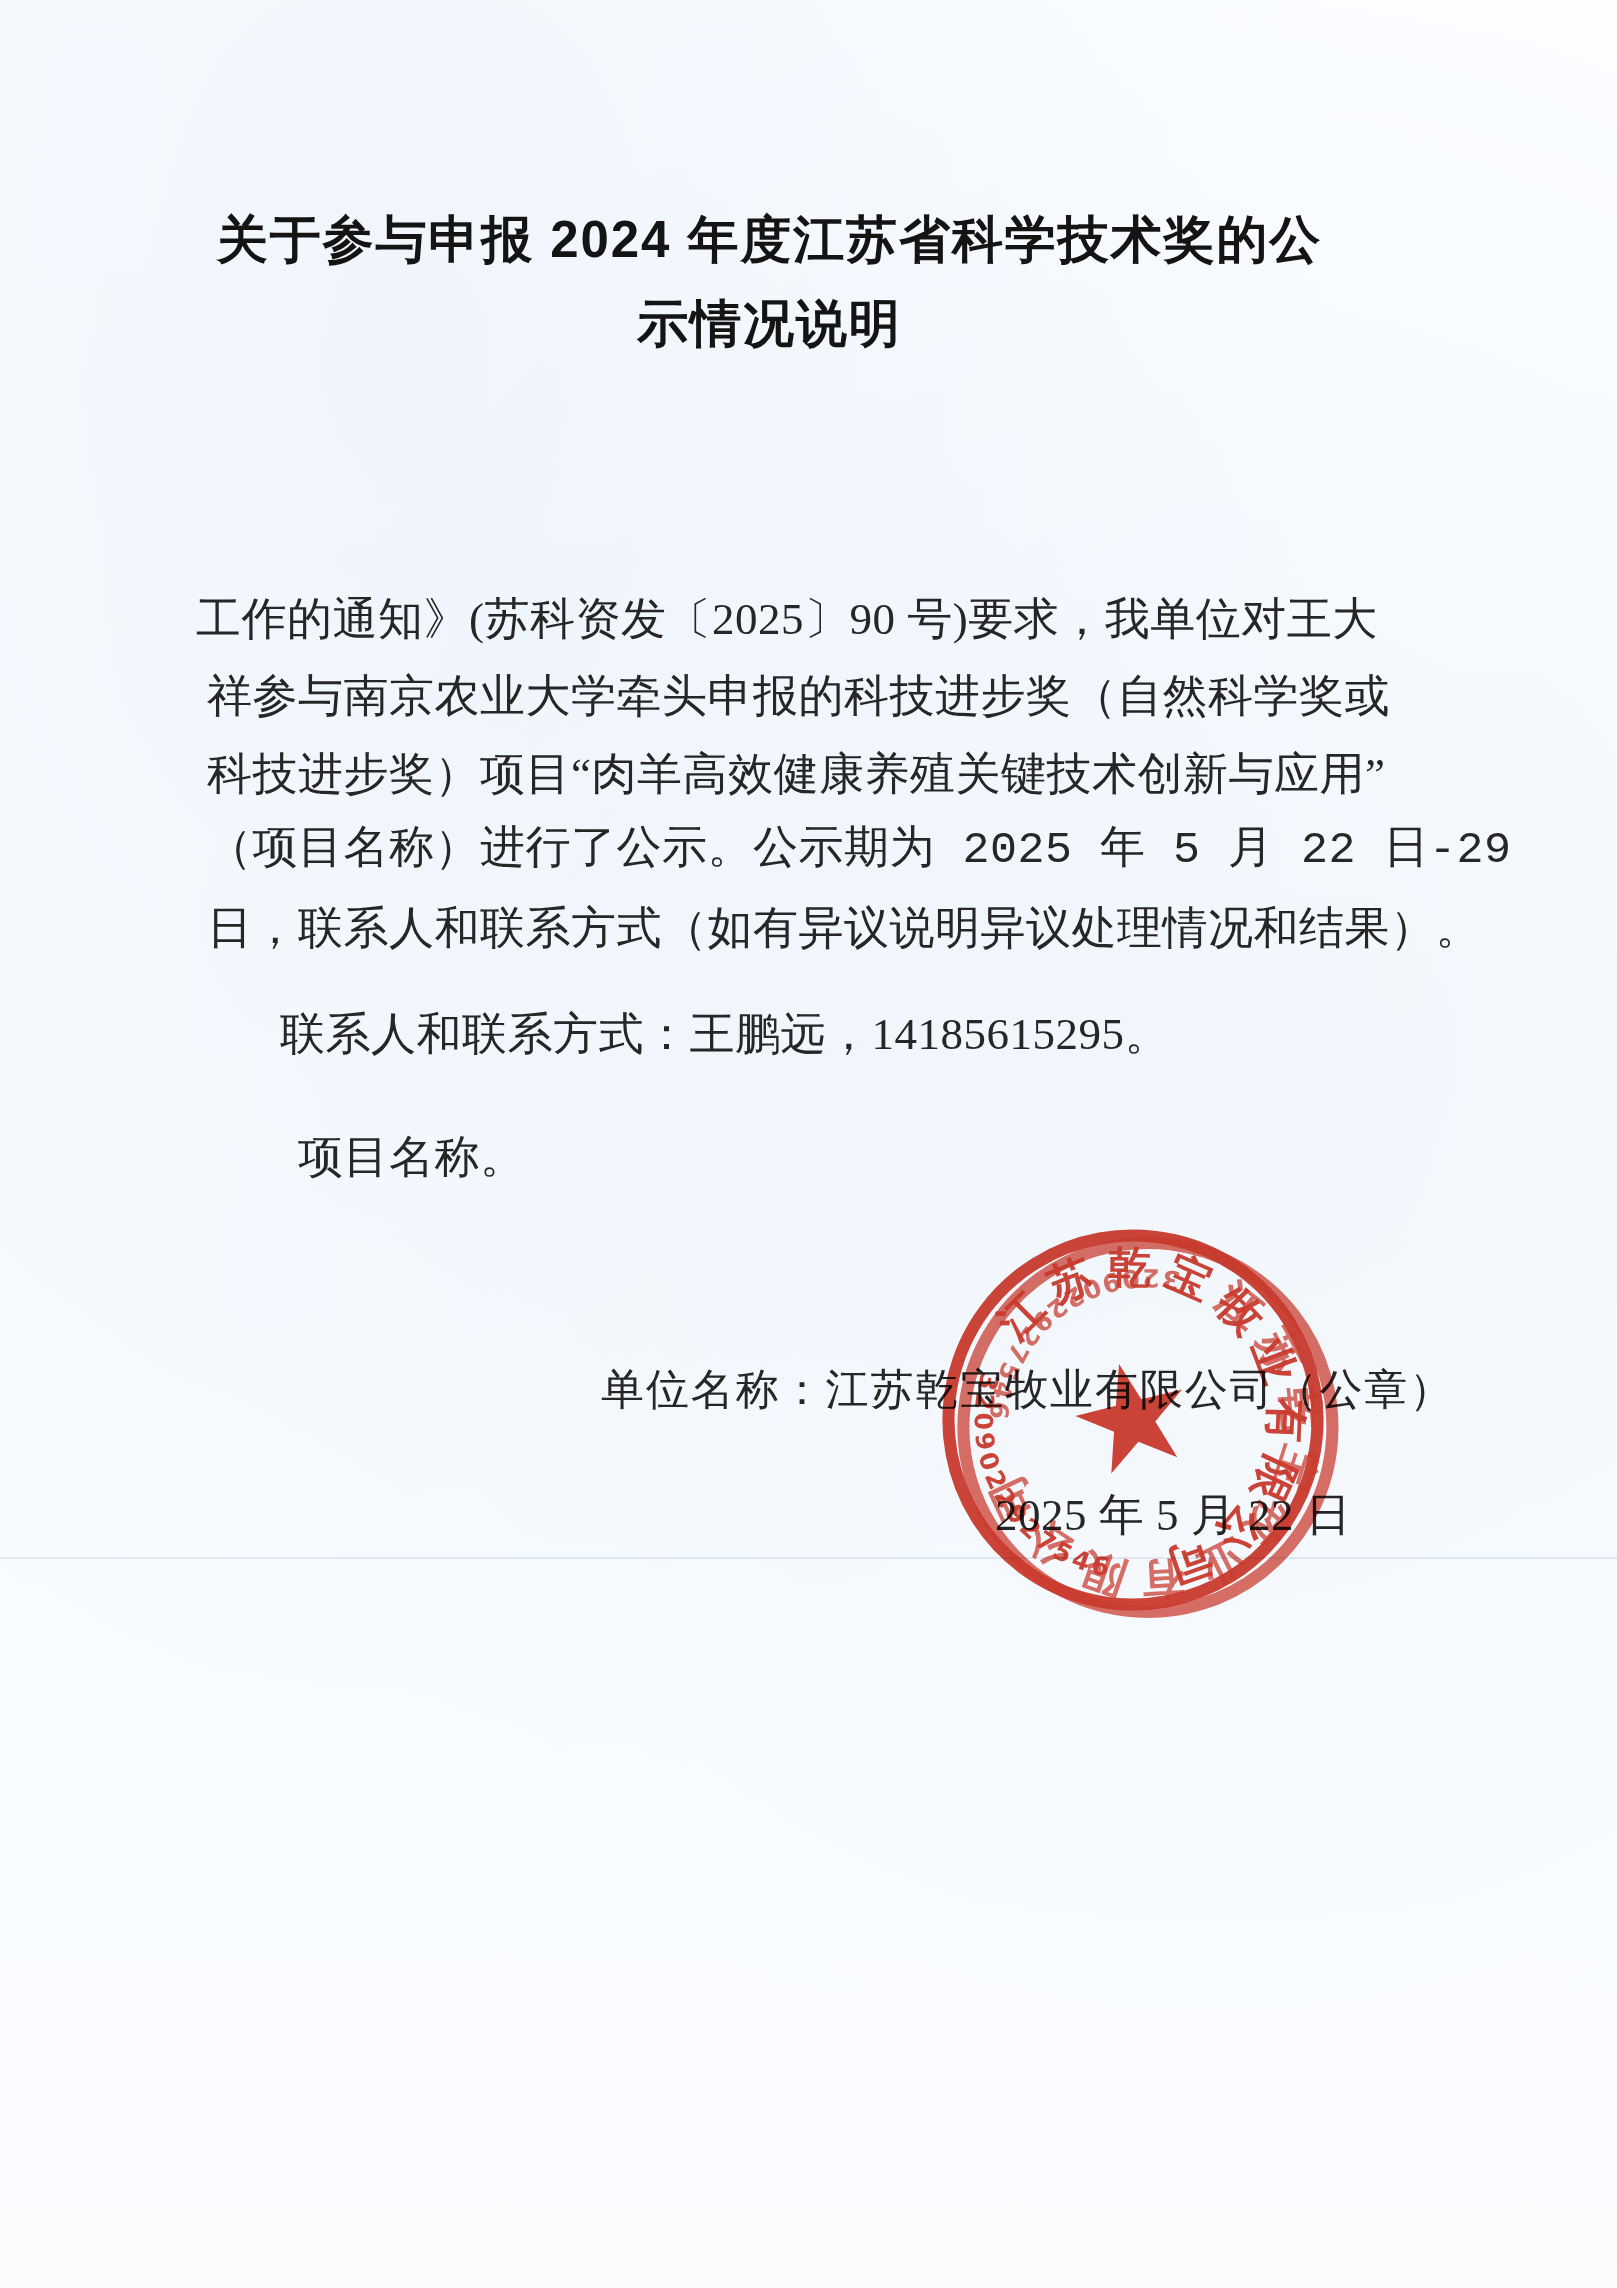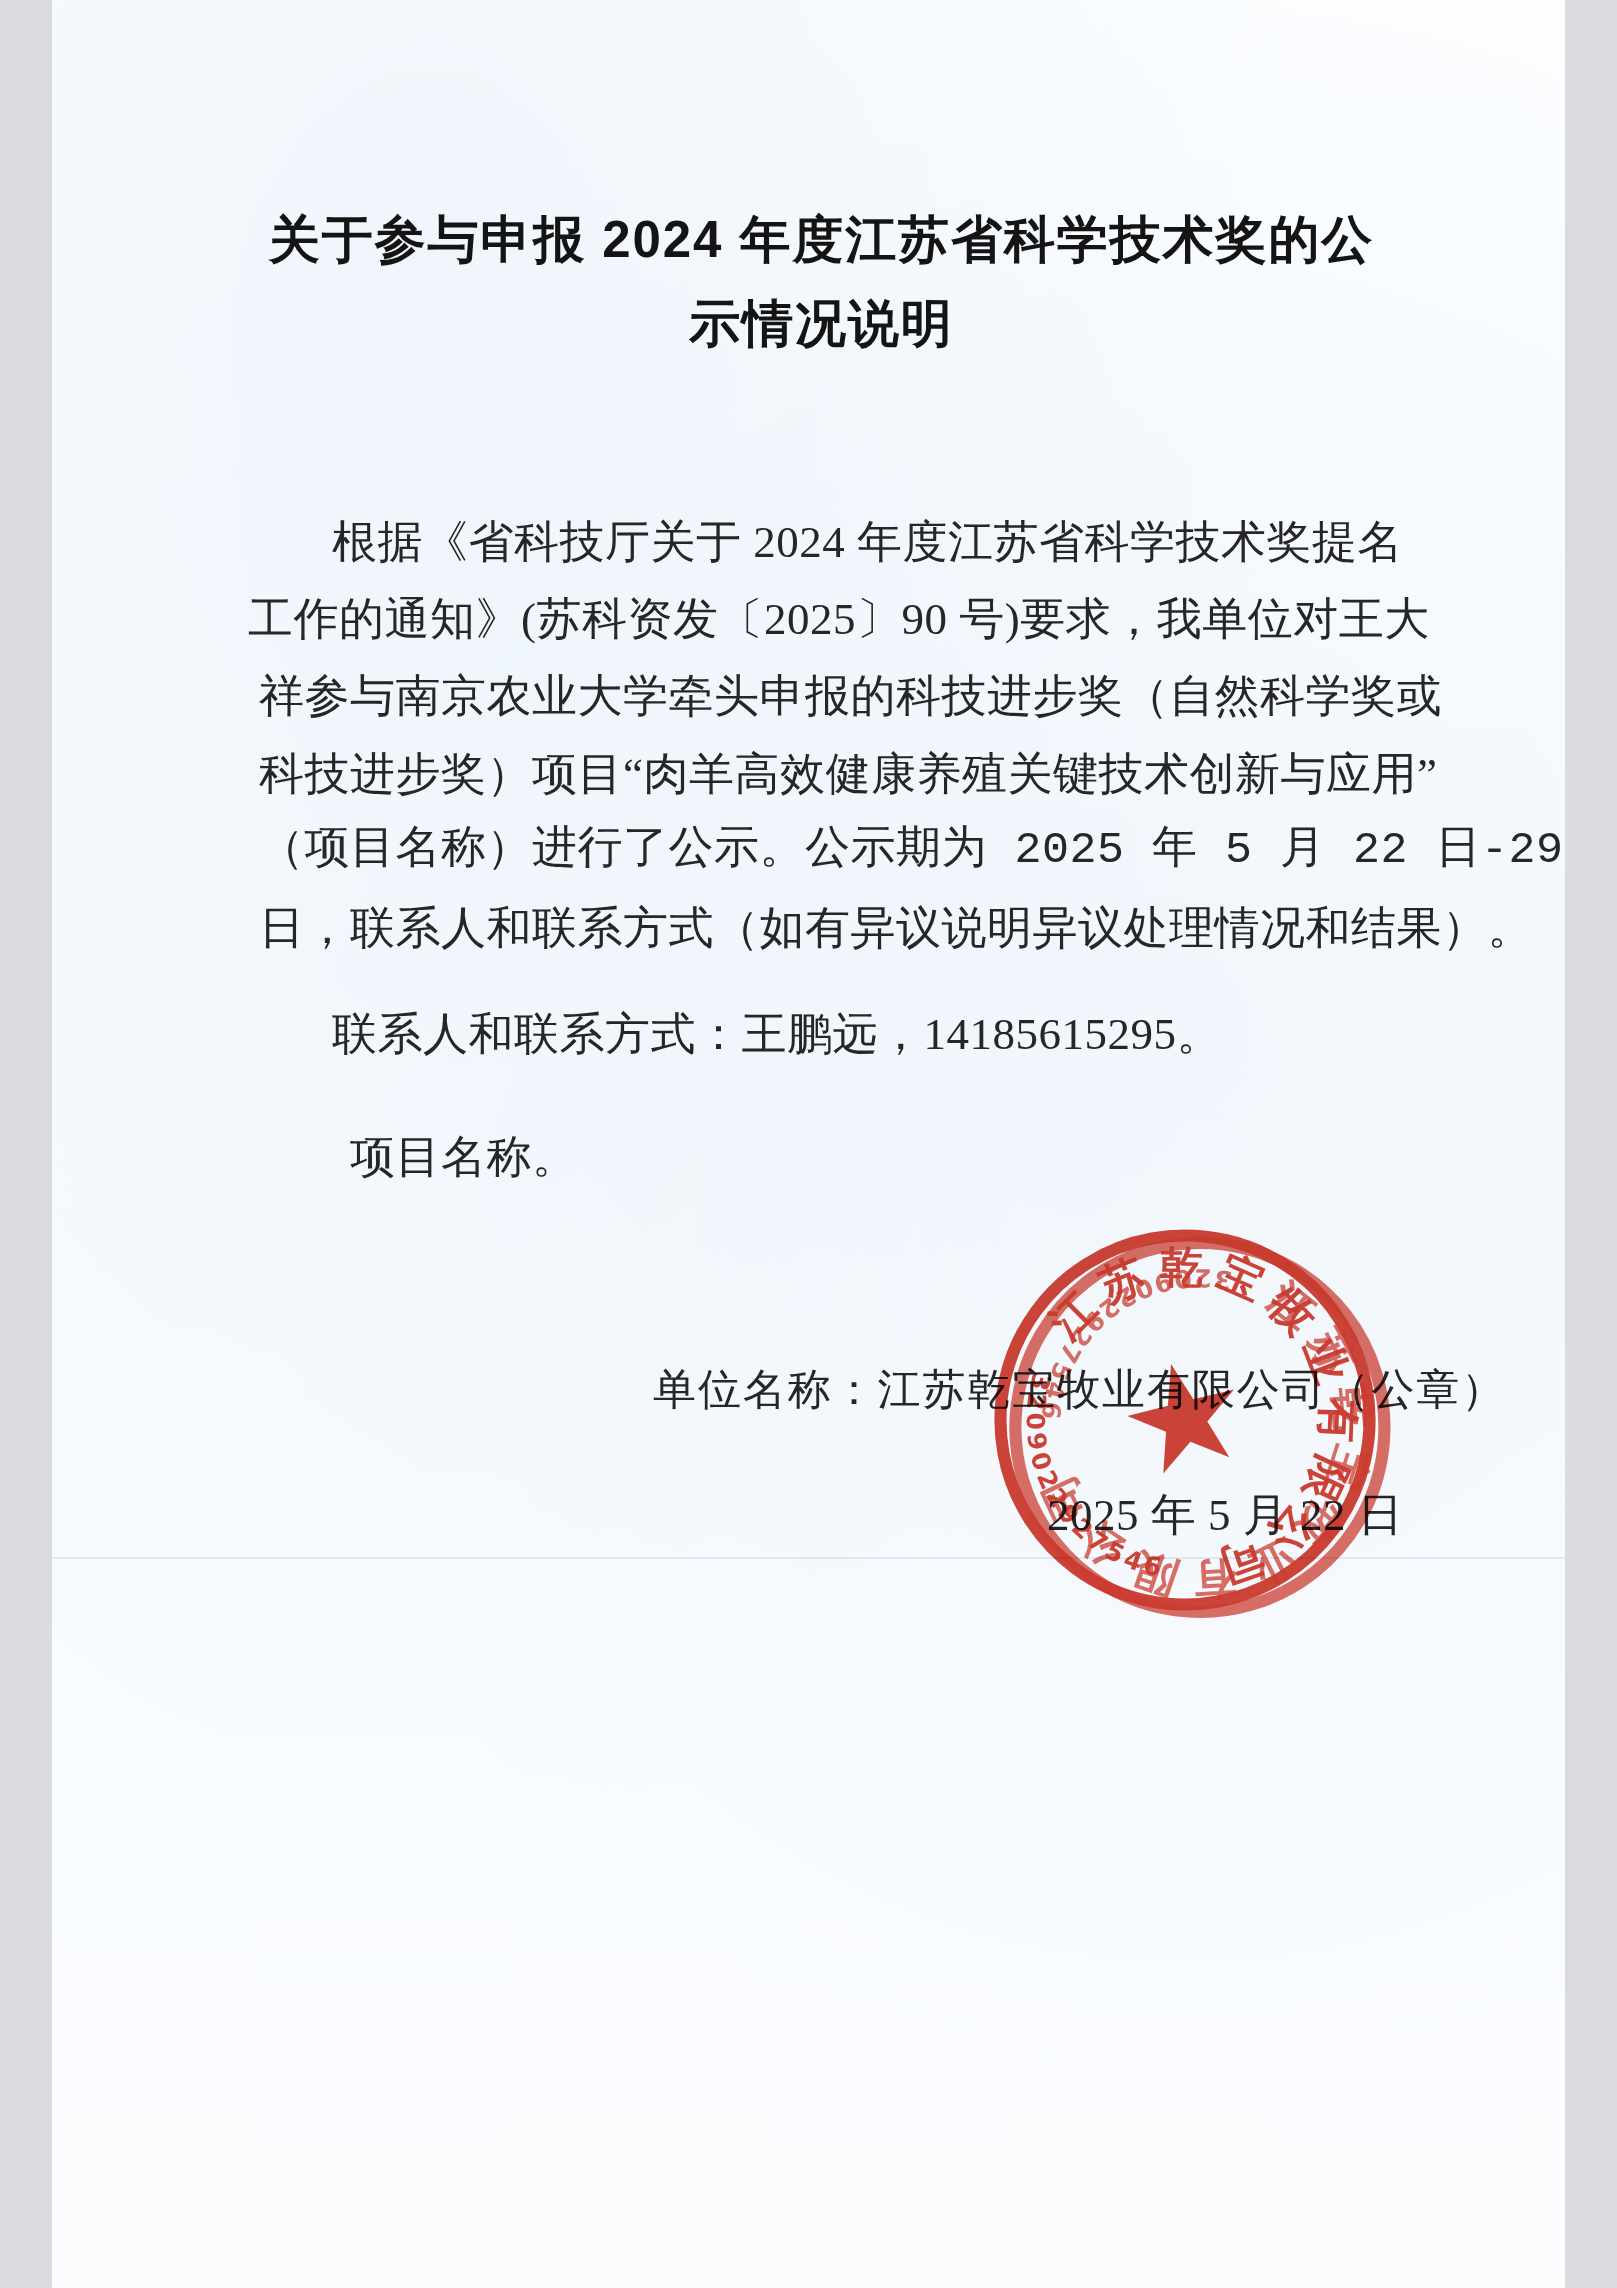--- a/index.html
+++ b/index.html
@@ -1,27 +1,26 @@
 <!DOCTYPE html>
 <html style="font-size:15px"><head>
 <meta charset="utf-8">
 <style>
   html,body { margin:0; padding:0; background:#d9dbde; }
   .page {
     position:relative;
-    width:1497px; height:2289px;
+    width:1617px; height:2289px;
     margin:0 auto;
     background:
       radial-gradient(ellipse at 25% 15%, rgba(219,232,246,0.35), rgba(219,232,246,0) 55%),
       radial-gradient(ellipse at 75% 45%, rgba(222,234,247,0.28), rgba(222,234,247,0) 60%),
       linear-gradient(180deg, #fbfdff 0%, #f8fbfe 55%, #fafcfe 100%);
     overflow:hidden;
     font-family:"Liberation Serif", serif;
     color:#242424;
-    padding-left:16px;
   }
   .title {
     position:absolute; left:131px; top:164px; width:1277px;
     text-align:center;
     font-family:"Liberation Sans", sans-serif;
     font-weight:700;
     font-size:51px; line-height:84px; letter-spacing:1.9px;
     color:#141414;
   }
   .title span { display:block; }
@@ -54,21 +53,20 @@
 </head>
 <body>
 
 <div class="page">
 
   <h1 class="title">
     <span>关于参与申报 2024 年度江苏省科学技术奖的公</span>
     <span>示情况说明</span>
   </h1>
 
-  <div class="bline" style="left:280px; top:515px;">根据《省科技厅关于 2024 年度江苏省科学技术奖提名</div>
   <div class="bline" style="left:196px; top:592px;">工作的通知》(苏科资发〔2025〕90 号)要求，我单位对王大</div>
   <div class="bline" style="left:207px; top:747px;">科技进步奖）项目“肉羊高效健康养殖关键技术创新与应用”</div>
   <div class="bline" style="left:207px; top:669px;">祥参与南京农业大学牵头申报的科技进步奖（自然科学奖或</div>
   <div class="bline" style="left:207px; top:824px;font-family:Liberation Mono, monospace;">（项目名称）进行了公示。公示期为 2025 年 5 月 22 日-29</div>
   <div class="bline" style="left:207px; top:901px;">日，联系人和联系方式（如有异议说明异议处理情况和结果）。</div>
 
   <div class="bline" style="left:280px; top:1007px;">联系人和联系方式：王鹏远，14185615295。</div>
   <div class="bline" style="left:298px; top:1130px;">项目名称。</div>
 
   <div class="bline sig" style="left:553px; top:1363px;">单位名称：江苏乾宝牧业有限公司（公章）</div>

